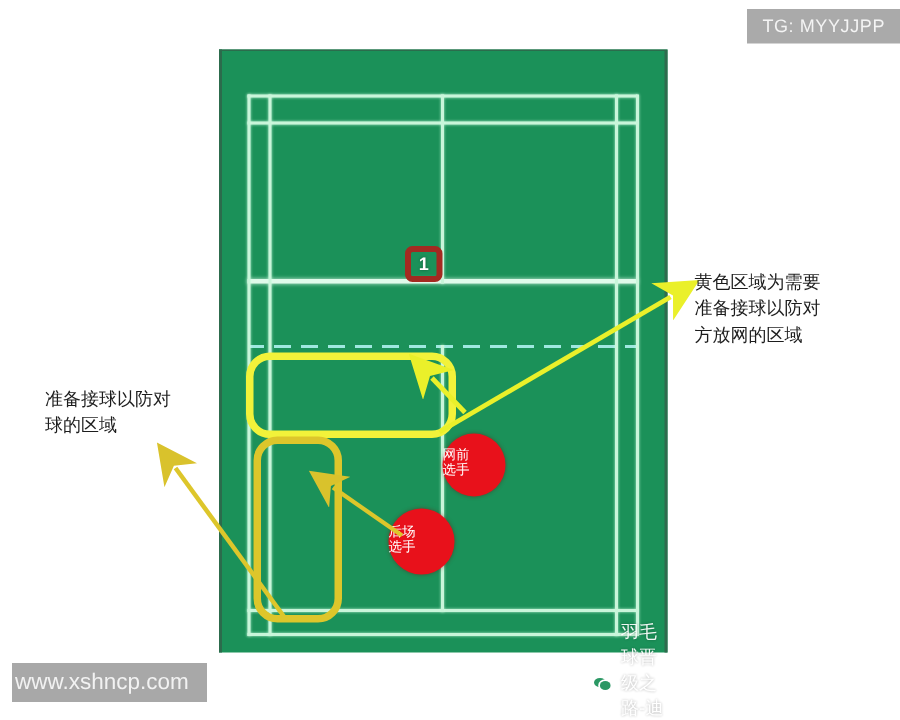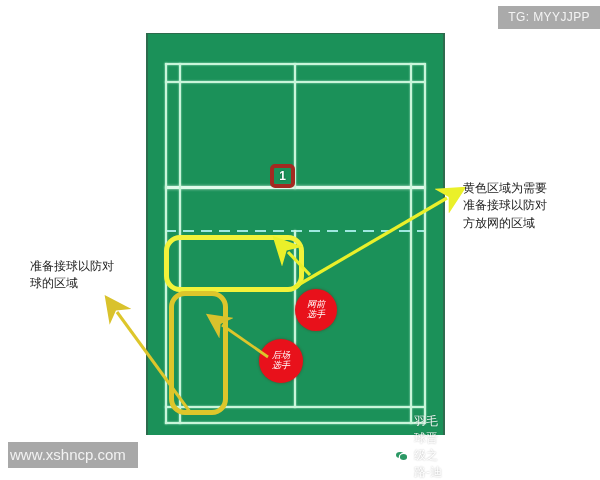--- a/index.html
+++ b/index.html
@@ -77,26 +77,25 @@
     border: 5px solid #ddc62b;
   }
 
   
   .player {
     position: absolute;
     border-radius: 50%;
     background: #e8111b;
     color: #ffffff;
     display: flex; flex-direction: column;
-    align-items: center; justify-content: center;
+    justify-content: center;
     line-height: 1.08;
     font-size: 9px;
     font-family: "DejaVu Sans", sans-serif;
     box-shadow: 0 0 3px rgba(120,0,0,.45);
-    font-style: italic;
   }
   .player span { display:block; white-space:nowrap; }
   .player-front { left: 293px; top: 288px; width: 42px; height: 42px; }
   .player-back  { left: 272px; top: 338px; width: 44px; height: 44px; }
 
   
   .anno {
     position: absolute;
     color: #1d1d1d;
     font-size: 12px;

